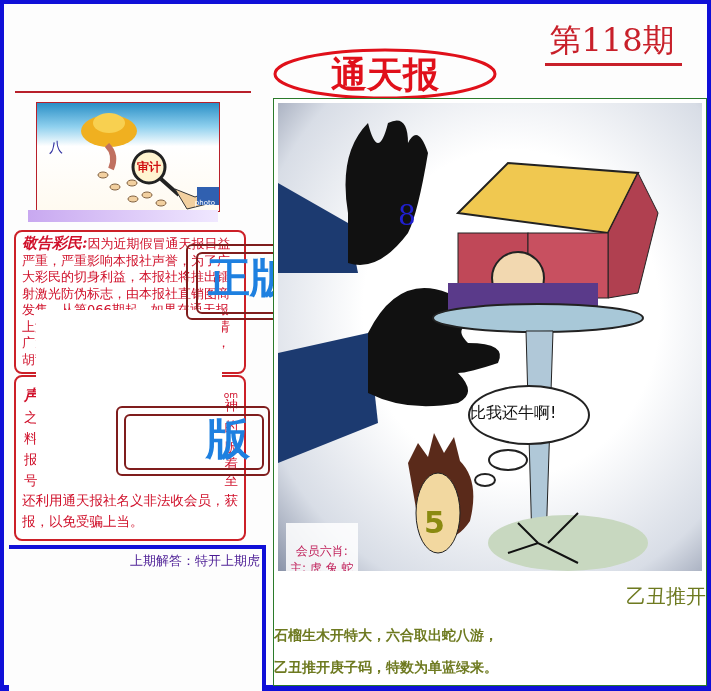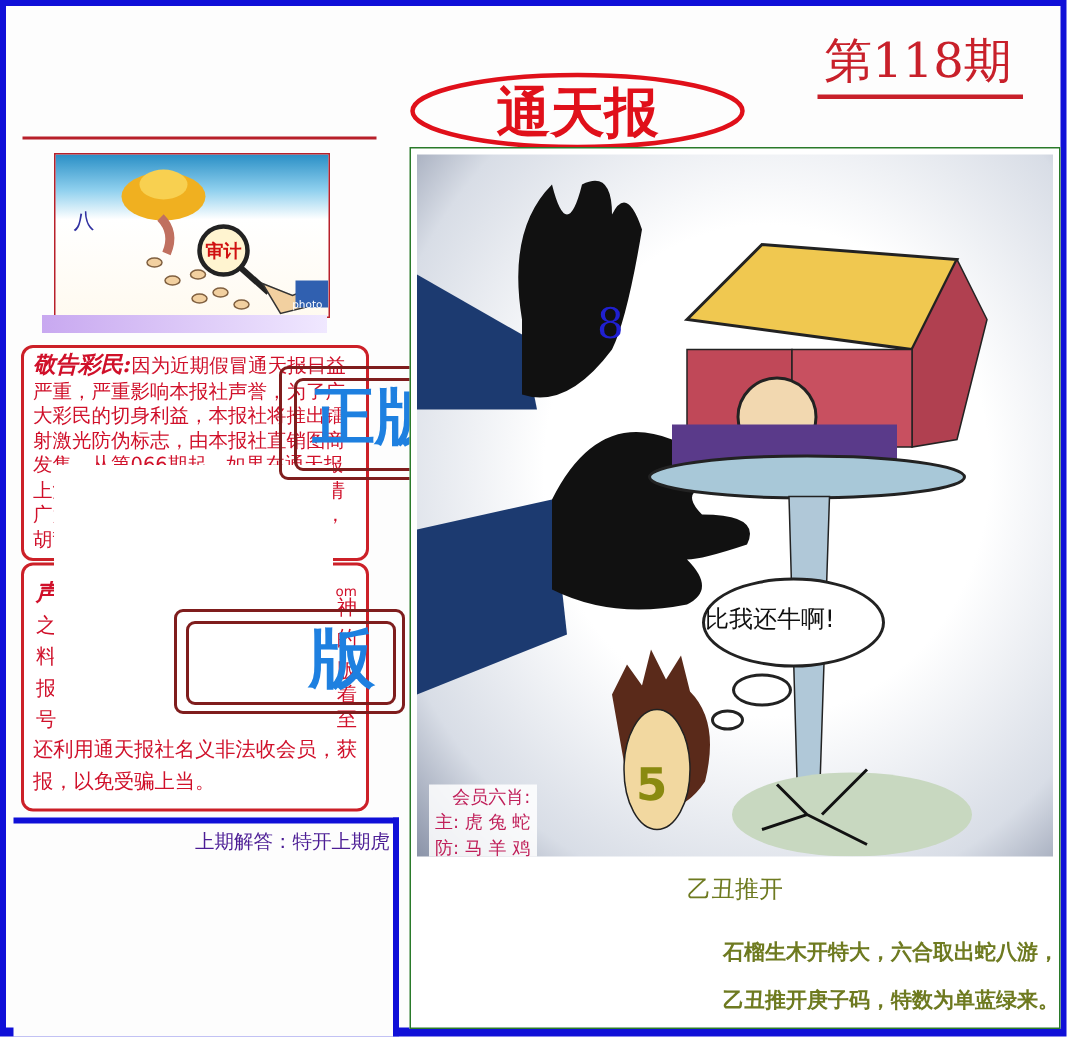--- a/index.html
+++ b/index.html
@@ -90,25 +90,25 @@
     border:2px solid #222; border-radius:50%; background:#fff;
     font-size:16px; color:#111; line-height:52px;
   }
   .bubble-dot1 { position:absolute; left:210px; top:346px; width:36px; height:18px; border:2px solid #222; border-radius:50%; background:#fff;}
   .bubble-dot2 { position:absolute; left:196px; top:370px; width:18px; height:10px; border:2px solid #222; border-radius:50%; background:#fff;}
   .member {
     position:absolute; left:8px; top:420px; color:#c0205a; font-size:12px; line-height:17px;
     background:rgba(255,255,255,0.85); padding:0 4px;
   }
   .comic-title {
-    position:absolute; left:0; right:0; top:484px; text-align:center;
-    color:#6e7a20; font-size:16px; font-family:"DejaVu Serif", serif;
+    position:absolute; left:0; right:0; top:484px; text-align:right;
+    color:#6e7a20; font-size:20px; font-family:"DejaVu Serif", serif;
   }
   .comic-poem {
-    position:absolute; left:0; right:0; top:520px; text-align:right;
+    position:absolute; left:0; right:0; top:520px; text-align:left;
     color:#6e7a20; font-size:14px; line-height:32px; font-family:"DejaVu Serif", serif; font-weight:bold;
   }
 </style>
 </head>
 <body>
 
 <div class="page">
 
   <div class="teaser-rule"></div>
 
@@ -210,21 +210,21 @@
         <path d="M230 450 l30 -10 l40 20 M260 440 l-20 -20 M270 440 l30 -30" stroke="#111" stroke-width="2" fill="none"></path>
 
         <path d="M130 360 l10 -20 l10 14 l6 -24 l10 20 l10 -16 l6 24 q20 20 10 60 q-20 30 -50 10 z" fill="#5a2a1a"></path>
         <ellipse cx="160" cy="410" rx="22" ry="40" fill="#f2d8a0" stroke="#222"></ellipse>
         <text x="146" y="430" font-size="30" fill="#8a8a10" font-weight="bold" font-family="DejaVu Sans, sans-serif">5</text>
       </svg>
       <div class="bubble">比我还牛啊!</div>
       <div class="bubble-dot1"></div>
       <div class="bubble-dot2"></div>
       <div class="member">
-        <div style="text-align:right;">会员六肖:</div>
+        <div style="text-align:center;margin-top:20px;">会员六肖:</div>
         <div>主: 虎 兔 蛇</div>
         <div>防: 马 羊 鸡</div>
       </div>
     </div>
     <div class="comic-title">乙丑推开</div>
     <div class="comic-poem">
       <div>石榴生木开特大，六合取出蛇八游，</div>
       <div>乙丑推开庚子码，特数为单蓝绿来。</div>
     </div>
   </div>

